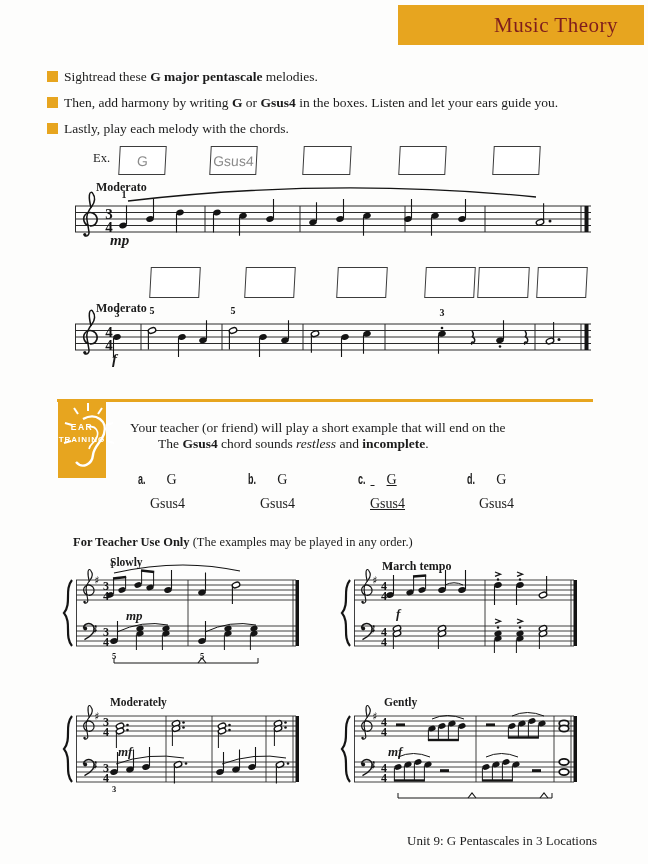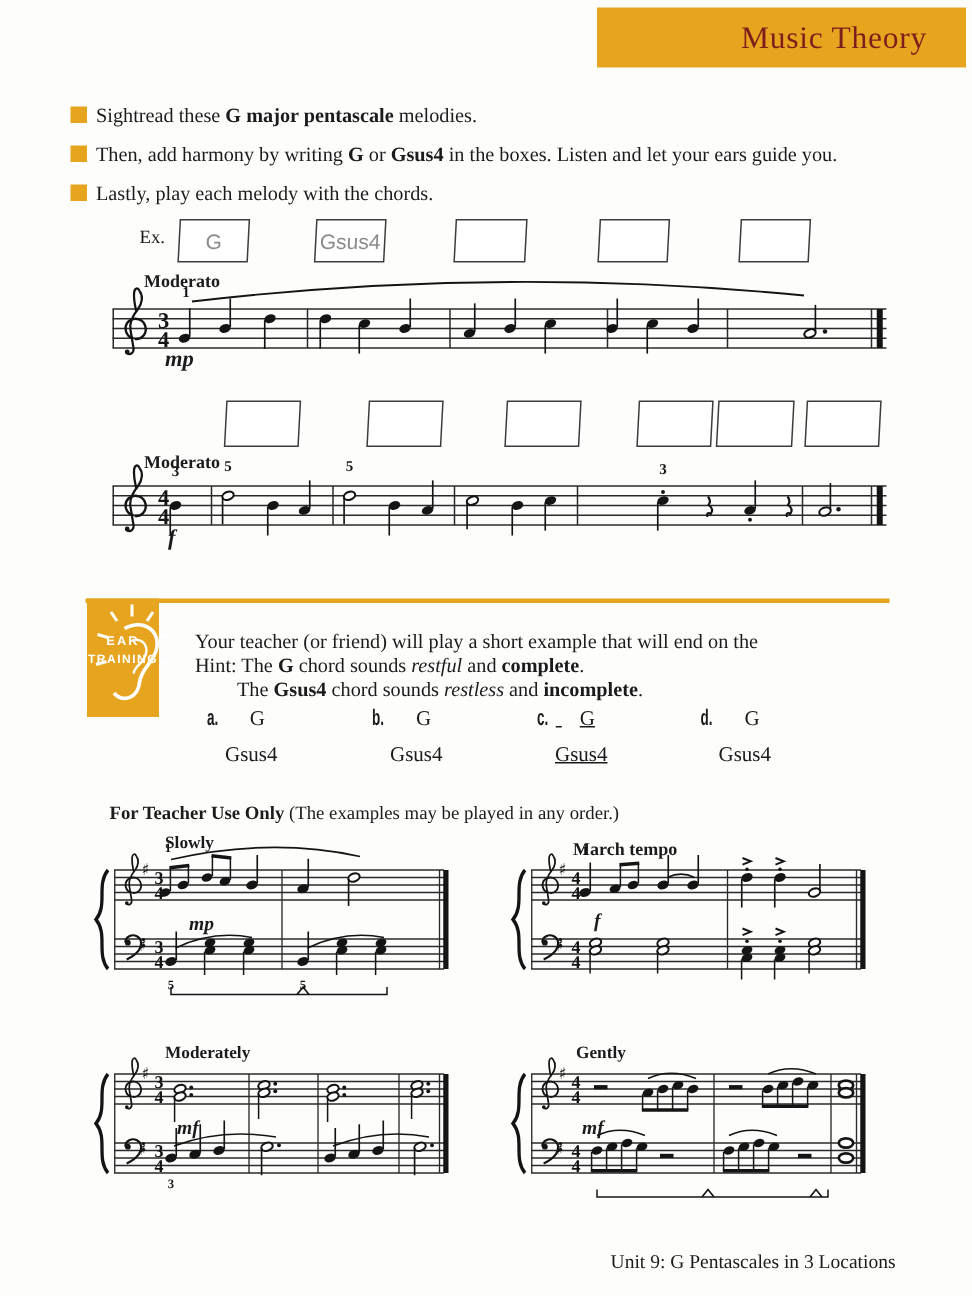--- a/index.html
+++ b/index.html
@@ -210,21 +210,20 @@
     </g>
     <path d="M25 20 C38 13 50 22 46 35 C43 44 36 47 35 56 C34 66 24 70 18 63" stroke="#fff" stroke-width="2.4" fill="none"></path>
     <path d="M30 28 C38 26 42 33 38 40 C36 44 32 45 31 50" stroke="#fff" stroke-width="1.6" fill="none"></path>
   </svg>
   <span class="badge-tx" style="top:23px;font-size:8.5px;">EAR</span>
   <span class="badge-tx" style="top:36px;font-size:8px;letter-spacing:1px;">TRAINING</span>
 </div>
 
 <div class="abs" style="left:130px;top:404px;width:470px;margin-top:16px;">
   <div class="eartx"><span>Your teacher (or friend) will play a short example that will end on the</span></div>
-  <div class="eartx"><span>Hint: The </span><span class="b">G</span><span> chord sounds </span><span class="i">restful</span><span> and </span><span class="b">complete</span><span>.</span></div>
   <div class="eartx" style="padding-left:28px;"><span>The </span><span class="b">Gsus4</span><span> chord sounds </span><span class="i">restless</span><span> and </span><span class="b">incomplete</span><span>.</span></div>
 </div>
 
 <div class="abs" style="left:138px;top:470px;">
   <span class="choice-letter">a.</span>
   <span class="choice-opt" style="margin-left:12px;">G</span>
   <div class="choice-opt" style="margin:8px 0 0 12px;">Gsus4</div>
 </div>
 <div class="abs" style="left:248px;top:470px;">
   <span class="choice-letter">b.</span>

